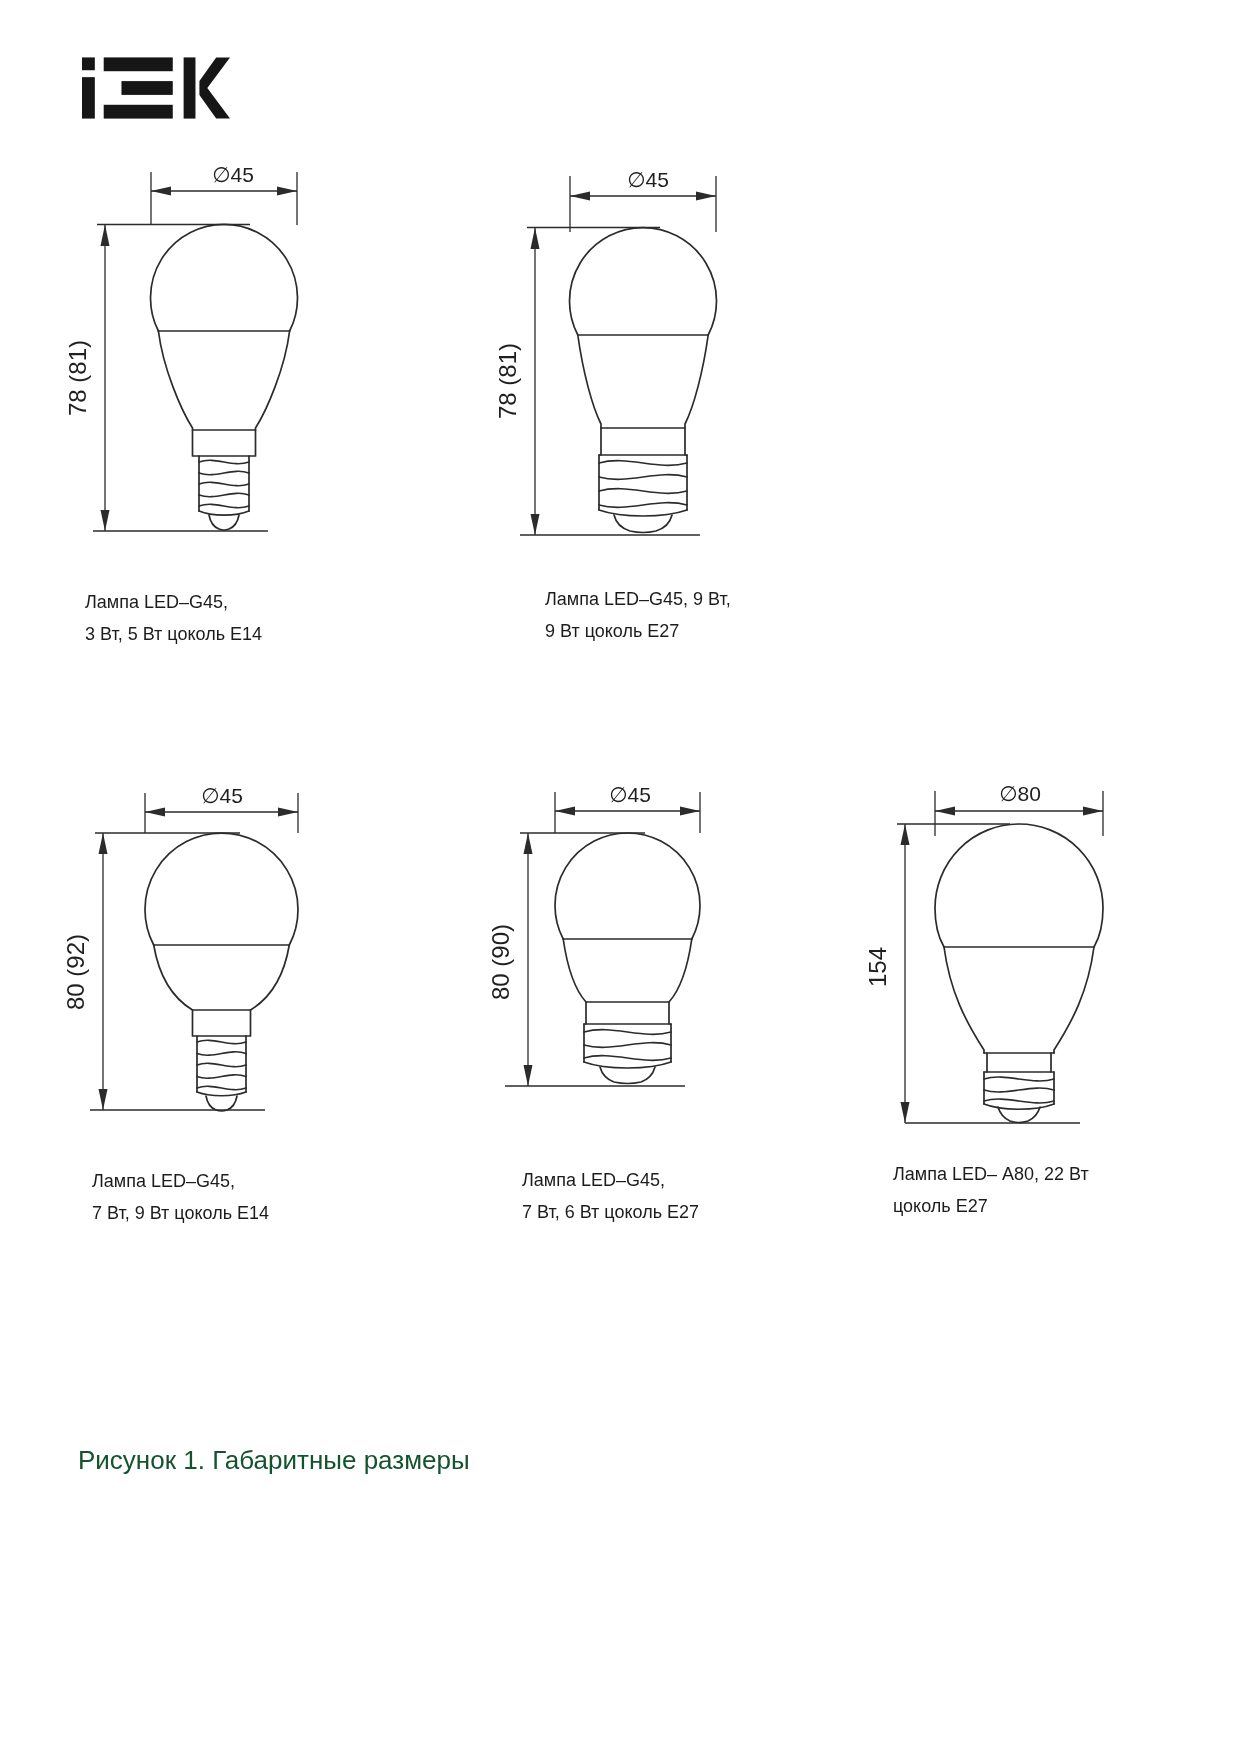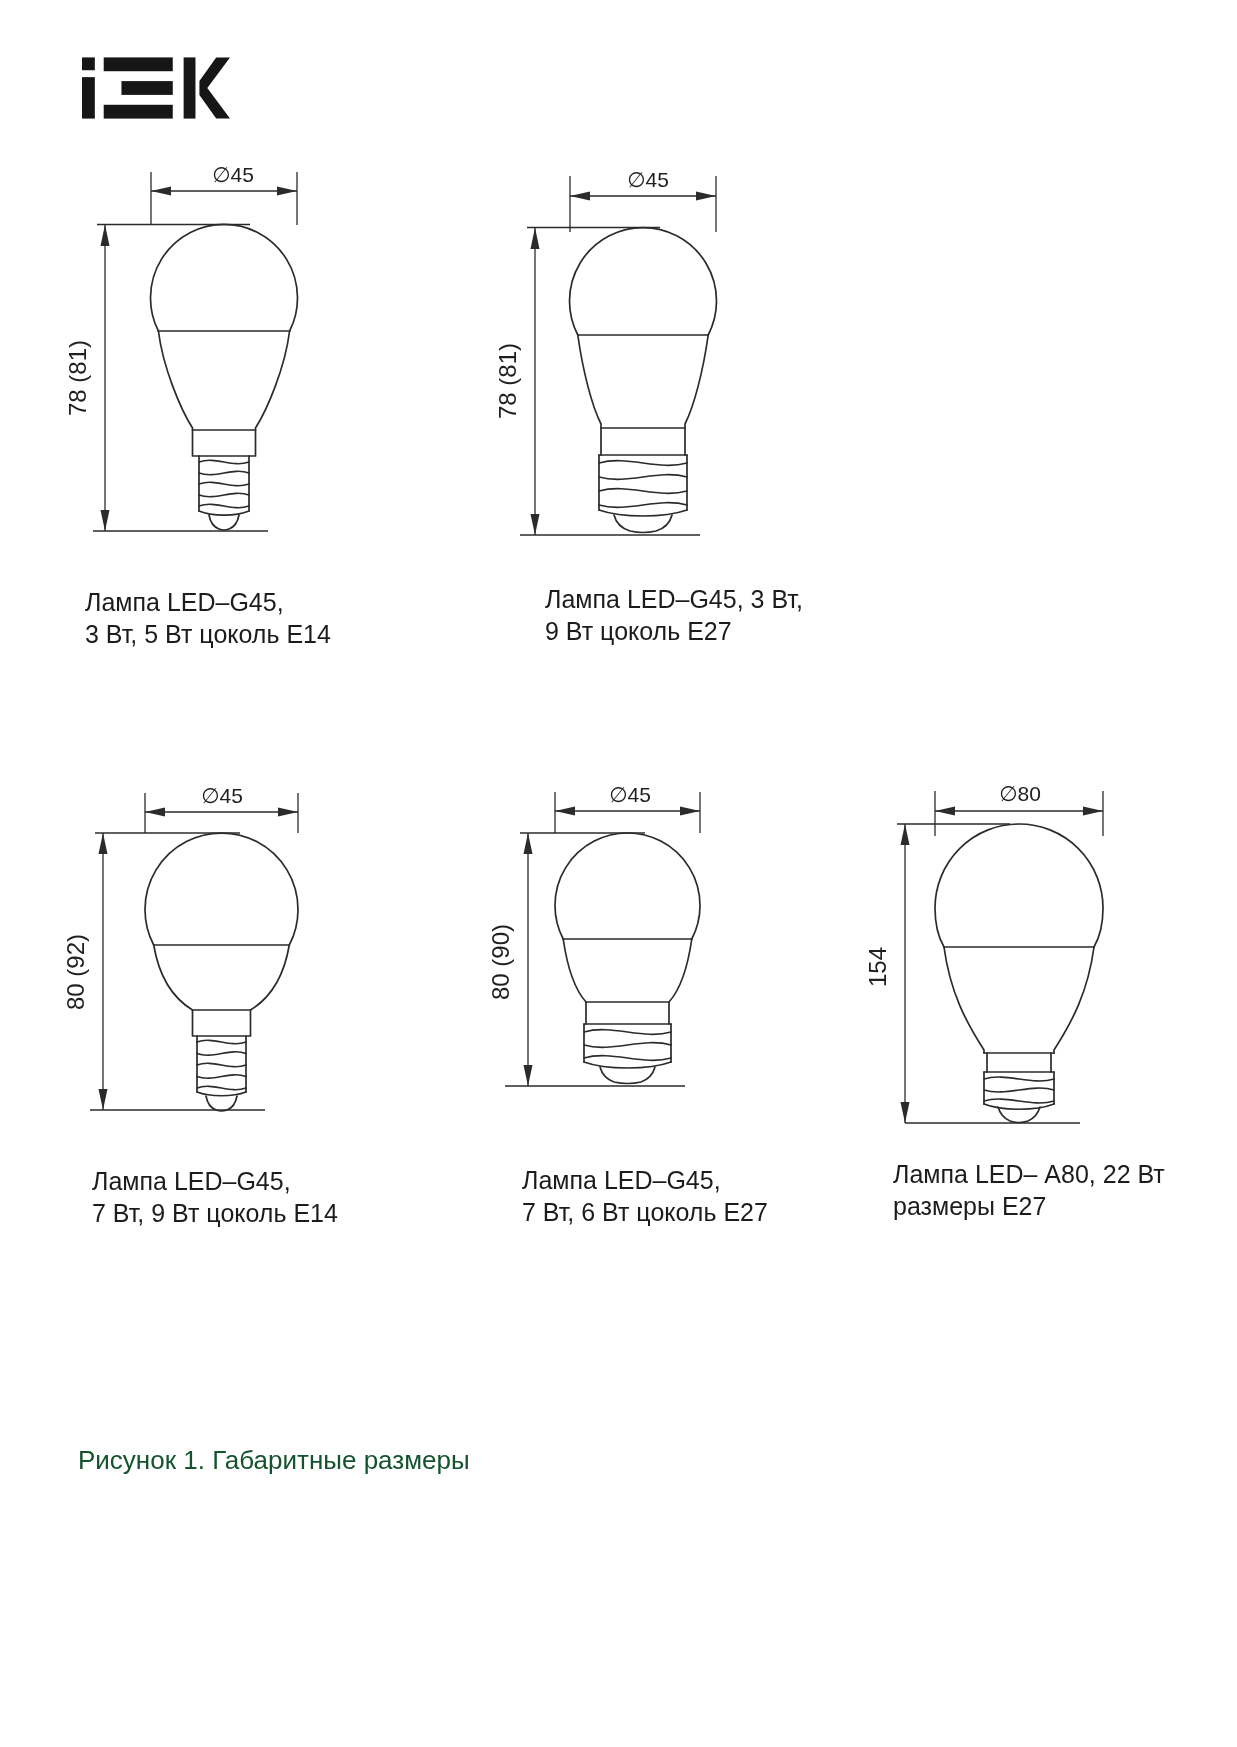--- a/index.html
+++ b/index.html
@@ -18,21 +18,21 @@
     fill:#1f1f1f;
   }
   .dim-label{font-size:21px;}
   .height-label{font-size:24px;}
   .outline{fill:none;stroke:#2b2b2b;stroke-width:1.7;stroke-linecap:round;}
   .thin{fill:none;stroke:#2b2b2b;stroke-width:1.3;}
   .base-line{fill:none;stroke:#2b2b2b;stroke-width:1.5;}
   .arrow{fill:#2b2b2b;stroke:none;}
   .caption{
     position:absolute;
-    font-size:25px;
+    font-size:18px;
     line-height:32px;
     color:#1c1c1c;
     white-space:nowrap;
   }
   .figure-caption{
     position:absolute;
     font-size:26px;
     color:#14532d;
     white-space:nowrap;
   }
@@ -120,21 +120,21 @@
     <path class="outline" d="M599,463 C628,455 658,471 687,463"></path>
     <path class="outline" d="M599,477 C628,485 658,469 687,477"></path>
     <path class="outline" d="M599,491 C628,483 658,499 687,491"></path>
     <path class="outline" d="M599,505 C628,513 658,497 687,505"></path>
     <path class="outline" d="M599,510 C622,518 664,518 687,510"></path>
     <path class="outline" d="M614,515 Q617,527 630,531 Q643,534 656,531 Q669,527 672,515"></path>
   </g>
   <path class="base-line" d="M520,535 H700"></path>
 </svg>
 <div class="caption" style="left:545px;top:583px;">
-  <div>Лампа LED–G45, 3 Вт,</div>
+  <div>Лампа LED–G45, 9 Вт,</div>
   <div>9 Вт цоколь Е27</div>
 </div>
 
 <svg class="abs" style="left:58px;top:770px;" width="282" height="355" viewBox="58 770 282 355">
   <g>
     <path class="thin" d="M145,793 V833 M298,793 V833"></path>
     <path class="thin" d="M145,812 H298"></path>
     <path class="arrow" d="M145,812 L165,807.5 L165,816.5 Z"></path>
     <path class="arrow" d="M298,812 L278,807.5 L278,816.5 Z"></path>
     <text class="dim-label" x="222" y="803" text-anchor="middle">∅45</text>
@@ -237,16 +237,16 @@
     <path class="outline" d="M984,1079 C1006,1072 1032,1086 1054,1079"></path>
     <path class="outline" d="M984,1090 C1006,1097 1032,1083 1054,1090"></path>
     <path class="outline" d="M984,1101 C1006,1094 1032,1108 1054,1101"></path>
     <path class="outline" d="M984,1104 C1002,1111 1036,1111 1054,1104"></path>
     <path class="outline" d="M998,1107 Q1001,1117 1010,1121 Q1019,1124 1028,1121 Q1037,1117 1040,1107"></path>
   </g>
   <path class="base-line" d="M905,1123 H1080"></path>
 </svg>
 <div class="caption" style="left:893px;top:1158px;">
   <div>Лампа LED– А80, 22 Вт</div>
-  <div>размеры Е27</div>
+  <div>цоколь Е27</div>
 </div>
 
 <div class="figure-caption" style="left:78px;top:1445px;">Рисунок 1. Габаритные размеры</div>
 
 </body></html>

